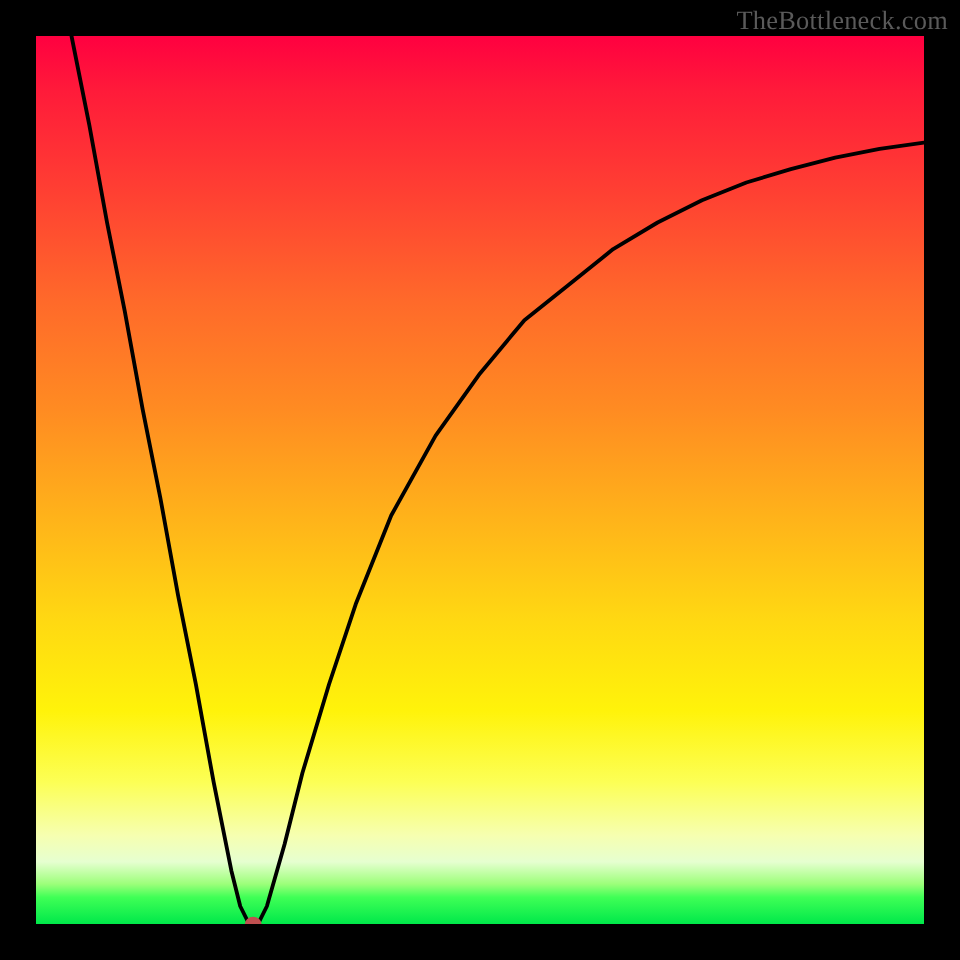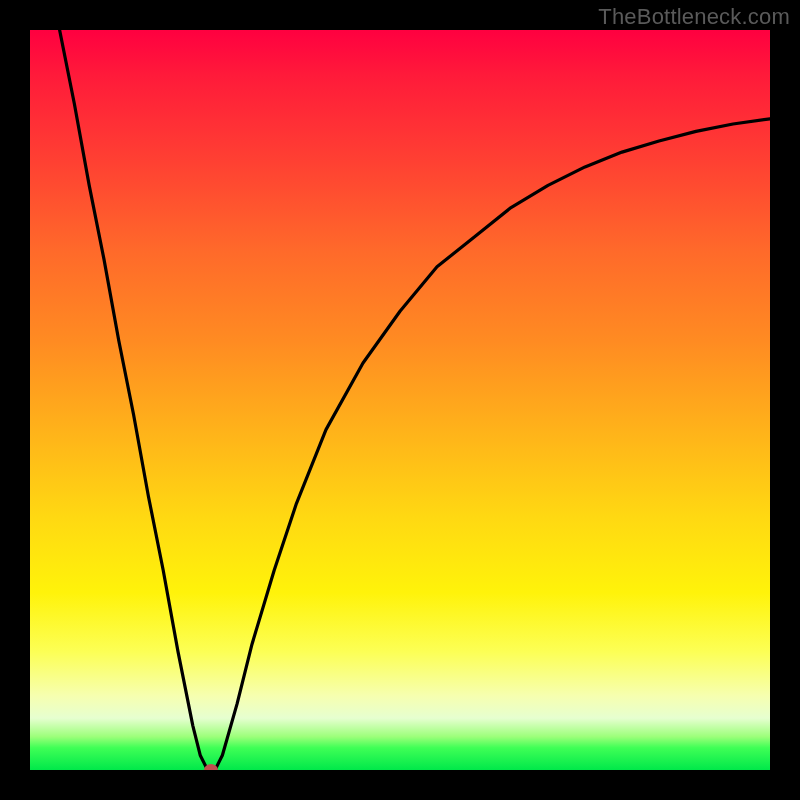--- a/index.html
+++ b/index.html
@@ -20,20 +20,21 @@
   }
   .watermark {
     position: absolute;
     top: 4px;
     right: 10px;
     color: #5a5a5a;
     font-size: 22px;
     font-weight: 500;
     letter-spacing: 0.2px;
     user-select: none;
+    font-family: Liberation Serif, serif;
   }
   .plot {
     position: absolute;
     left: 30px;
     top: 30px;
     width: 740px;
     height: 740px;
     overflow: hidden;
   }
   .gradient {

